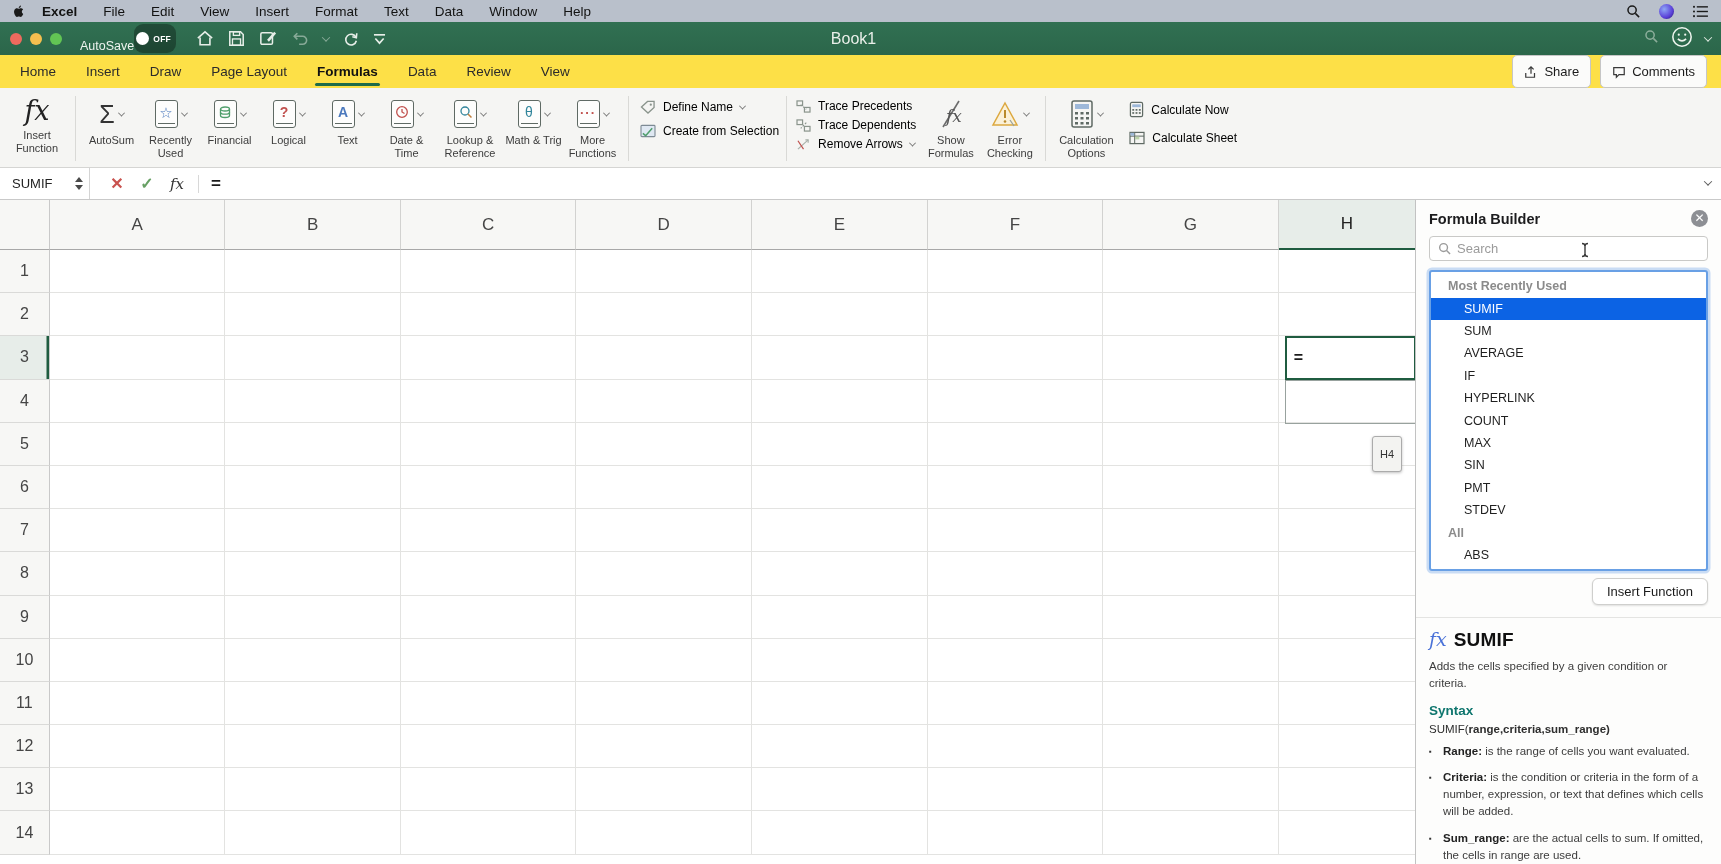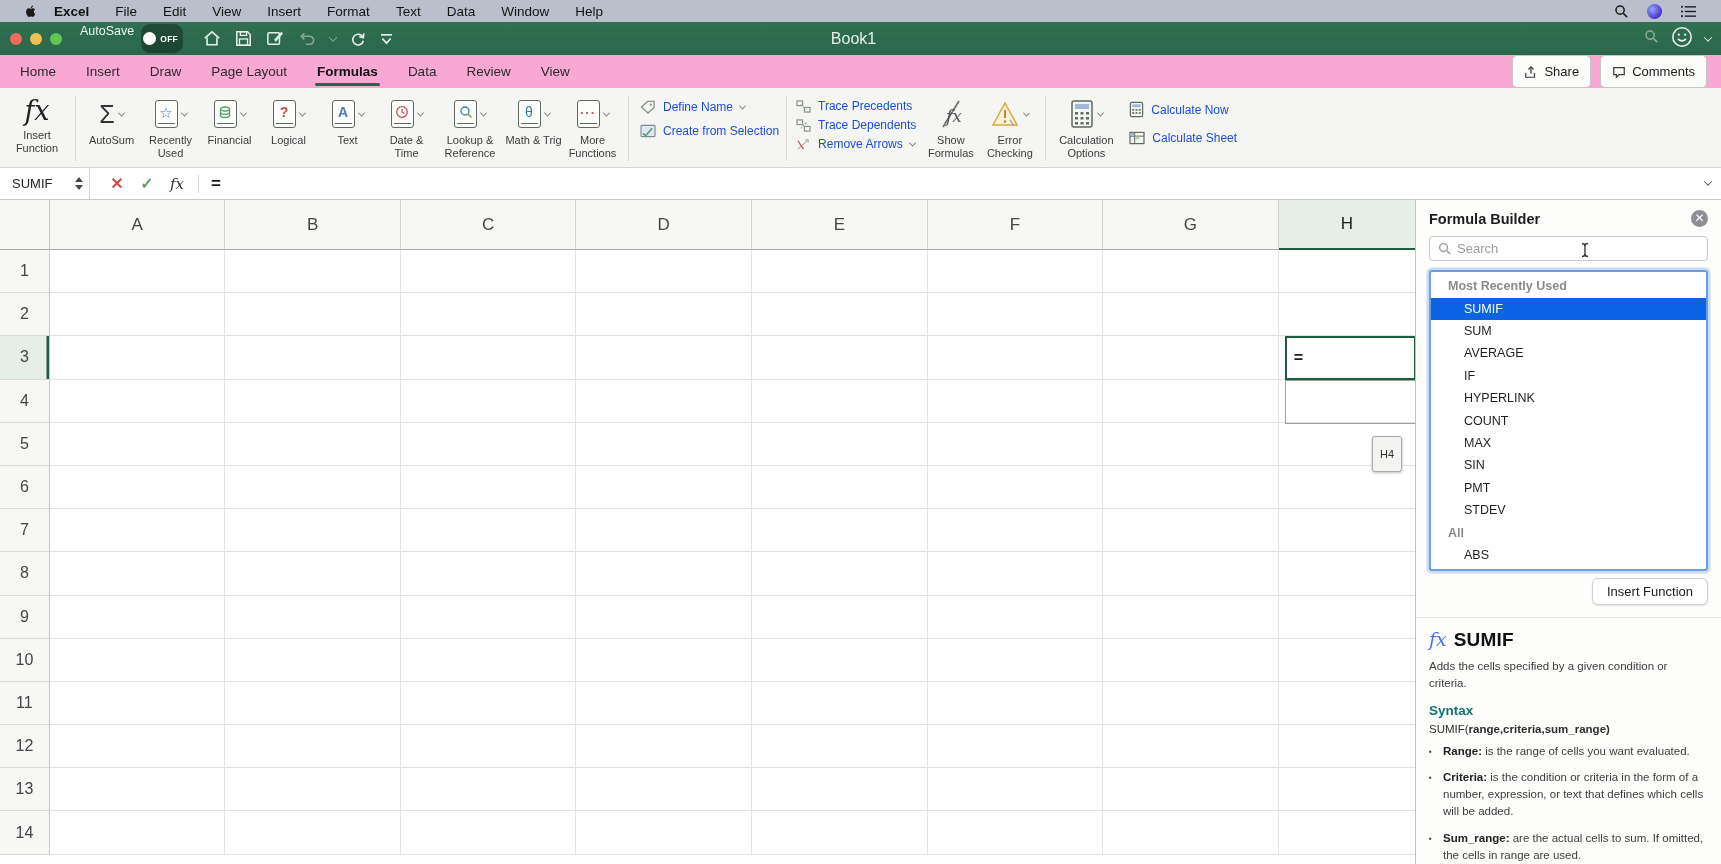--- a/index.html
+++ b/index.html
@@ -2,51 +2,51 @@
 <html><head>
 <meta charset="utf-8">
 <style>
   * { box-sizing: border-box; margin: 0; padding: 0; }
   html,body { width:1721px; height:864px; overflow:hidden; background:#e9e9e9;
               font-family:"Liberation Sans", sans-serif; }
   .app { width:1721px; height:864px; display:flex; flex-direction:column; position:relative; }
 
   
   .menubar { height:22px; background:#b9c0cb; display:flex; align-items:center;
-             padding:0 24px; font-size:13.5px; color:#121212; flex:0 0 auto; }
+             padding:0 12px; font-size:13.5px; color:#121212; flex:0 0 auto; }
   .mb-apple { width:14px; height:14px; margin-right:16px; }
   .mb-item { margin-right:26px; cursor:default; }
   .mb-item.bold { font-weight:bold; }
   .mb-right { margin-left:auto; display:flex; align-items:center; gap:18px; }
   .mb-ico svg { display:block; }
   .siri-orb { width:15px; height:15px; border-radius:50%;
               background:radial-gradient(circle at 35% 35%, #8fa7f5, #5a3fd8 60%, #22175e); }
 
   
   .titlebar { height:33px; background:linear-gradient(#317052,#2b664a); display:flex;
               align-items:center; padding:0 10px; position:relative; flex:0 0 auto; }
   .traffic { display:flex; gap:8px; margin-right:18px; }
   .light { width:12px; height:12px; border-radius:50%; }
   .light.red { background:#ee6a5e; } .light.yellow { background:#f5bf4f; } .light.green { background:#62c554; }
-  .autosave { display:flex; align-items:flex-start; gap:7px; color:#eef4ef; font-size:12.5px; }
+  .autosave { display:flex; align-items:flex-end; gap:0; color:#eef4ef; font-size:12.5px; }
   .toggle { width:42px; height:29px; border-radius:9px; background:rgba(0,0,0,.32);
             display:flex; align-items:center; padding:2px; }
   .knob { width:13px; height:13px; background:#fff; border-radius:50%; }
   .toggle-state { color:#fff; font-size:8.5px; font-weight:bold; margin-left:4px; letter-spacing:.3px; }
   .tb-icons { display:flex; align-items:center; gap:14px; margin-left:20px; }
   .tb-icons svg { display:block; }
   .tb-title { position:absolute; left:0; right:14px; text-align:center; color:#e9efe9;
               font-size:16px; pointer-events:none; }
   .tb-right { margin-left:auto; display:flex; align-items:center; gap:12px; }
   .chev { display:inline-block; width:6px; height:6px; border-right:1.6px solid #5c5c5c;
           border-bottom:1.6px solid #5c5c5c; transform:rotate(45deg) translate(-1px,-1px); }
   .chev.white { border-color:#dfe8e0; }
 
   
-  .tabrow { height:33px; background:#f9a8d4; display:flex; align-items:center;
+  .tabrow { height:33px; background:#fde047; display:flex; align-items:center;
             padding:0 14px 0 20px; flex:0 0 auto; }
   .tab { font-size:13.5px; color:#2b2b2b; margin-right:30px; height:33px; line-height:33px;
          position:relative; cursor:default; }
   .tab.active { font-weight:bold; color:#111; }
   .tab.active::after { content:""; position:absolute; left:-2px; right:-2px; bottom:2px;
                        height:3px; background:#1e6b47; border-radius:2px; }
   .tabrow-right { margin-left:auto; display:flex; gap:9px; }
   .pillbtn { display:flex; align-items:center; gap:6px; border:1px solid #c6c6c6; border-radius:5px;
              padding:8px 11px; font-size:13px; color:#1b1b1b; background:#fbfbfa; }
 
@@ -67,21 +67,21 @@
           display:flex; align-items:center; justify-content:center; background:#fdfdfc; }
   .book::after { content:""; position:absolute; left:2px; right:2px; bottom:3px; border-top:1.5px solid #5f6a64; }
   .sym { font-size:14px; line-height:1; transform:translateY(-2px); }
   .sym.star { color:#4b79bd; font-size:15px; }
   .sym.q { color:#c0504d; font-weight:bold; }
   .sym.a { color:#4b79bd; font-weight:bold; }
   .sym.theta { color:#31859b; }
   .sym.dots { color:#c0504d; font-weight:bold; letter-spacing:1px; font-size:13px; }
   .stack { display:flex; flex-direction:column; gap:10px; padding-top:8px; }
   .stack.tight { gap:5px; padding-top:7px; }
-  .nrow { display:flex; align-items:center; gap:7px; font-size:12px; color:#1d4ed8; white-space:nowrap; }
+  .nrow { display:flex; align-items:center; gap:7px; font-size:12px; color:#000000; white-space:nowrap; }
   .nrow svg { flex:0 0 auto; display:block; }
   .chev.sm { width:5px; height:5px; border-width:1.4px; border-color:#777; }
   .calcgroup { display:flex; gap:10px; }
 
   
   .fbar { height:32px; background:#ffffff; border-bottom:1px solid #c9c9c9; display:flex;
           align-items:center; flex:0 0 auto; position:relative; }
   .namebox { width:90px; height:100%; border-right:1px solid #d4d4d4; display:flex; align-items:center;
              padding:0 6px 0 12px; font-size:13px; color:#222; }
   .spinner { margin-left:auto; display:flex; flex-direction:column; gap:3px; }

